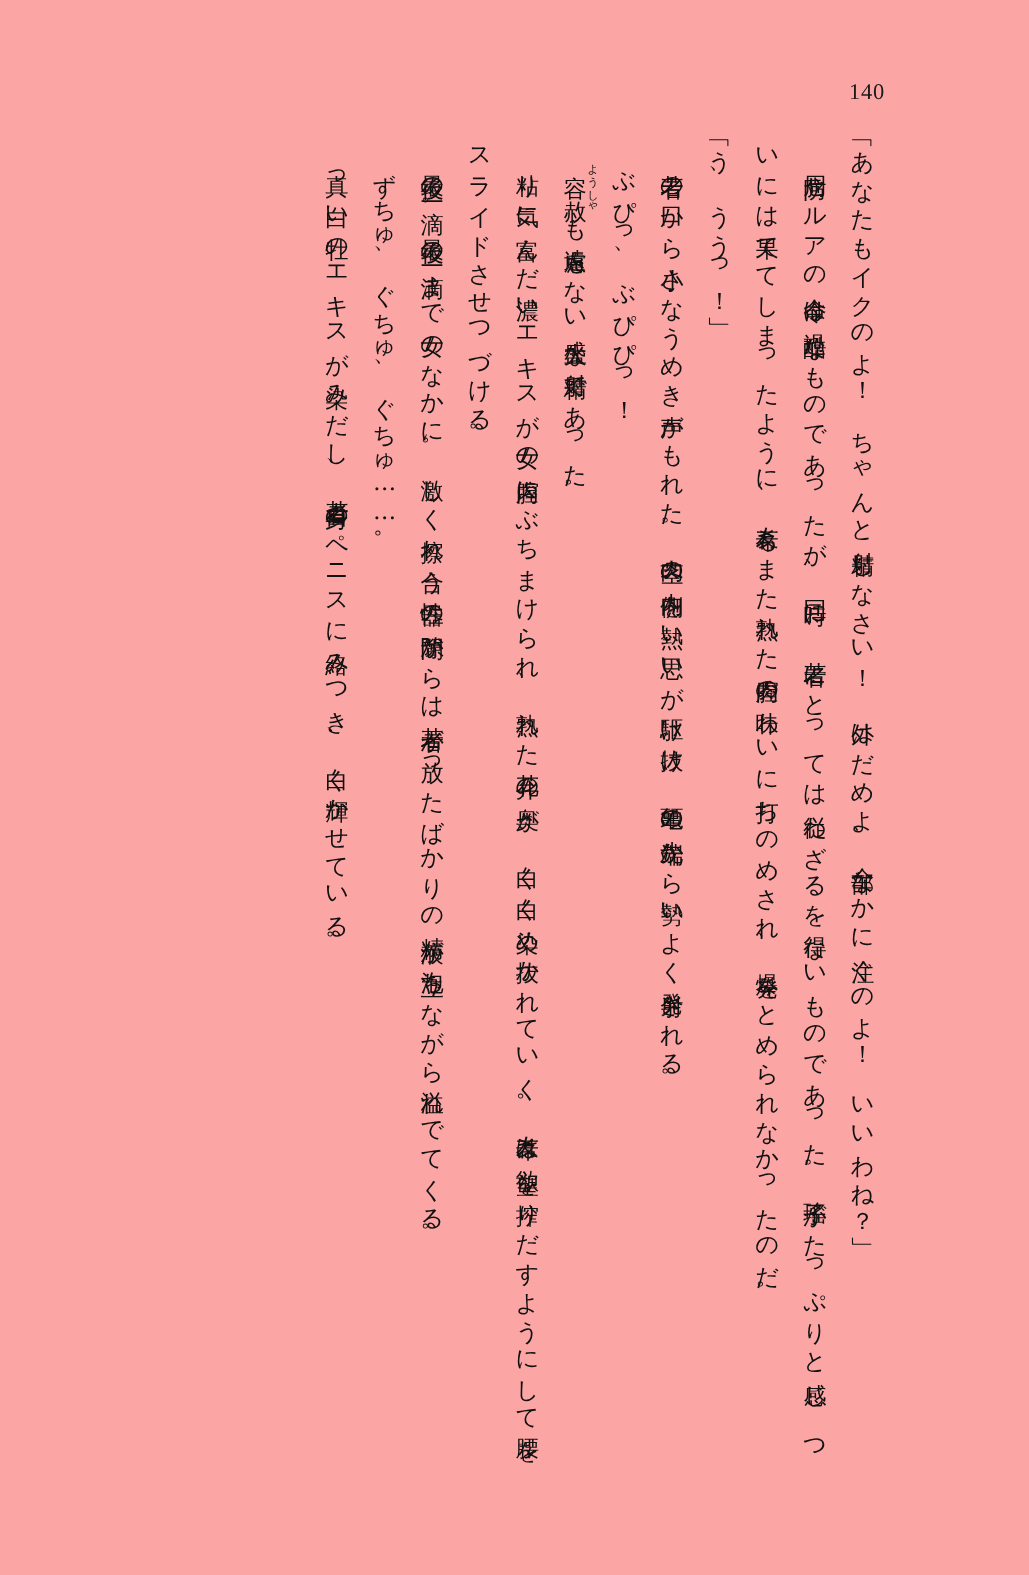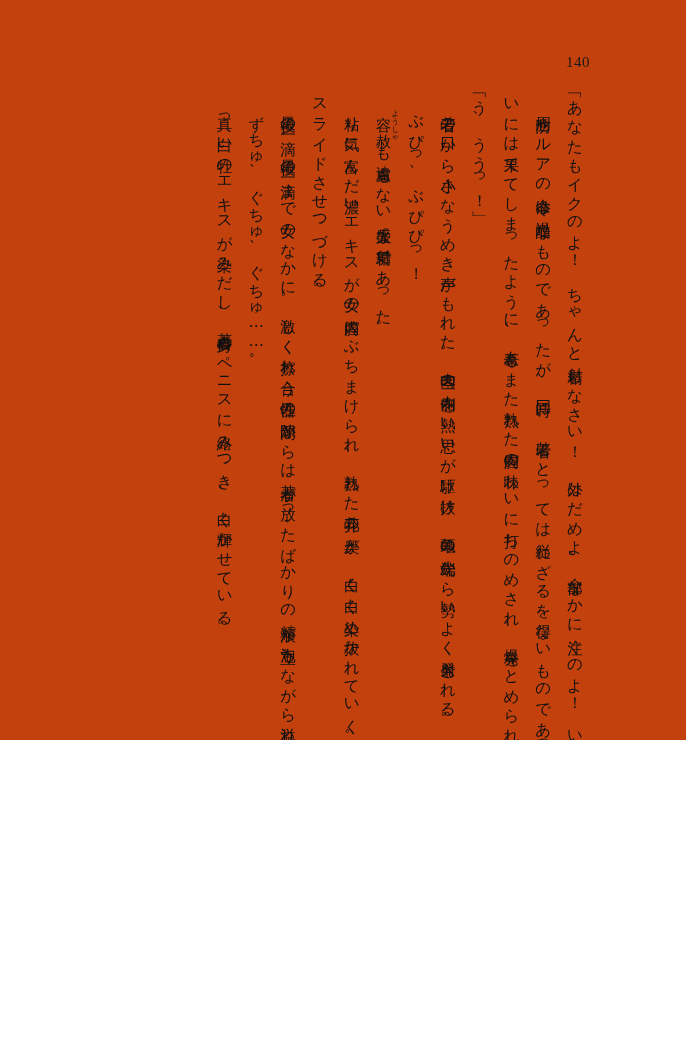--- a/index.html
+++ b/index.html
@@ -6,22 +6,22 @@
     margin: 0;
     padding: 0;
     background: #ffffff;
   }
   body {
     font-family: "Liberation Serif", "DejaVu Serif", serif;
   }
   .page {
     position: relative;
     width: 686px;
-    height: 740px;
-    background: #c2410c;
+    height: 1050px;
+    background: #fca5a5;
     overflow: hidden;
   }
   .page-number {
     position: absolute;
     top: 54px;
     right: 96px;
     font-family: "Liberation Serif", "DejaVu Serif", serif;
     font-size: 15px;
     color: #1a1a1a;
     letter-spacing: 0.5px;

